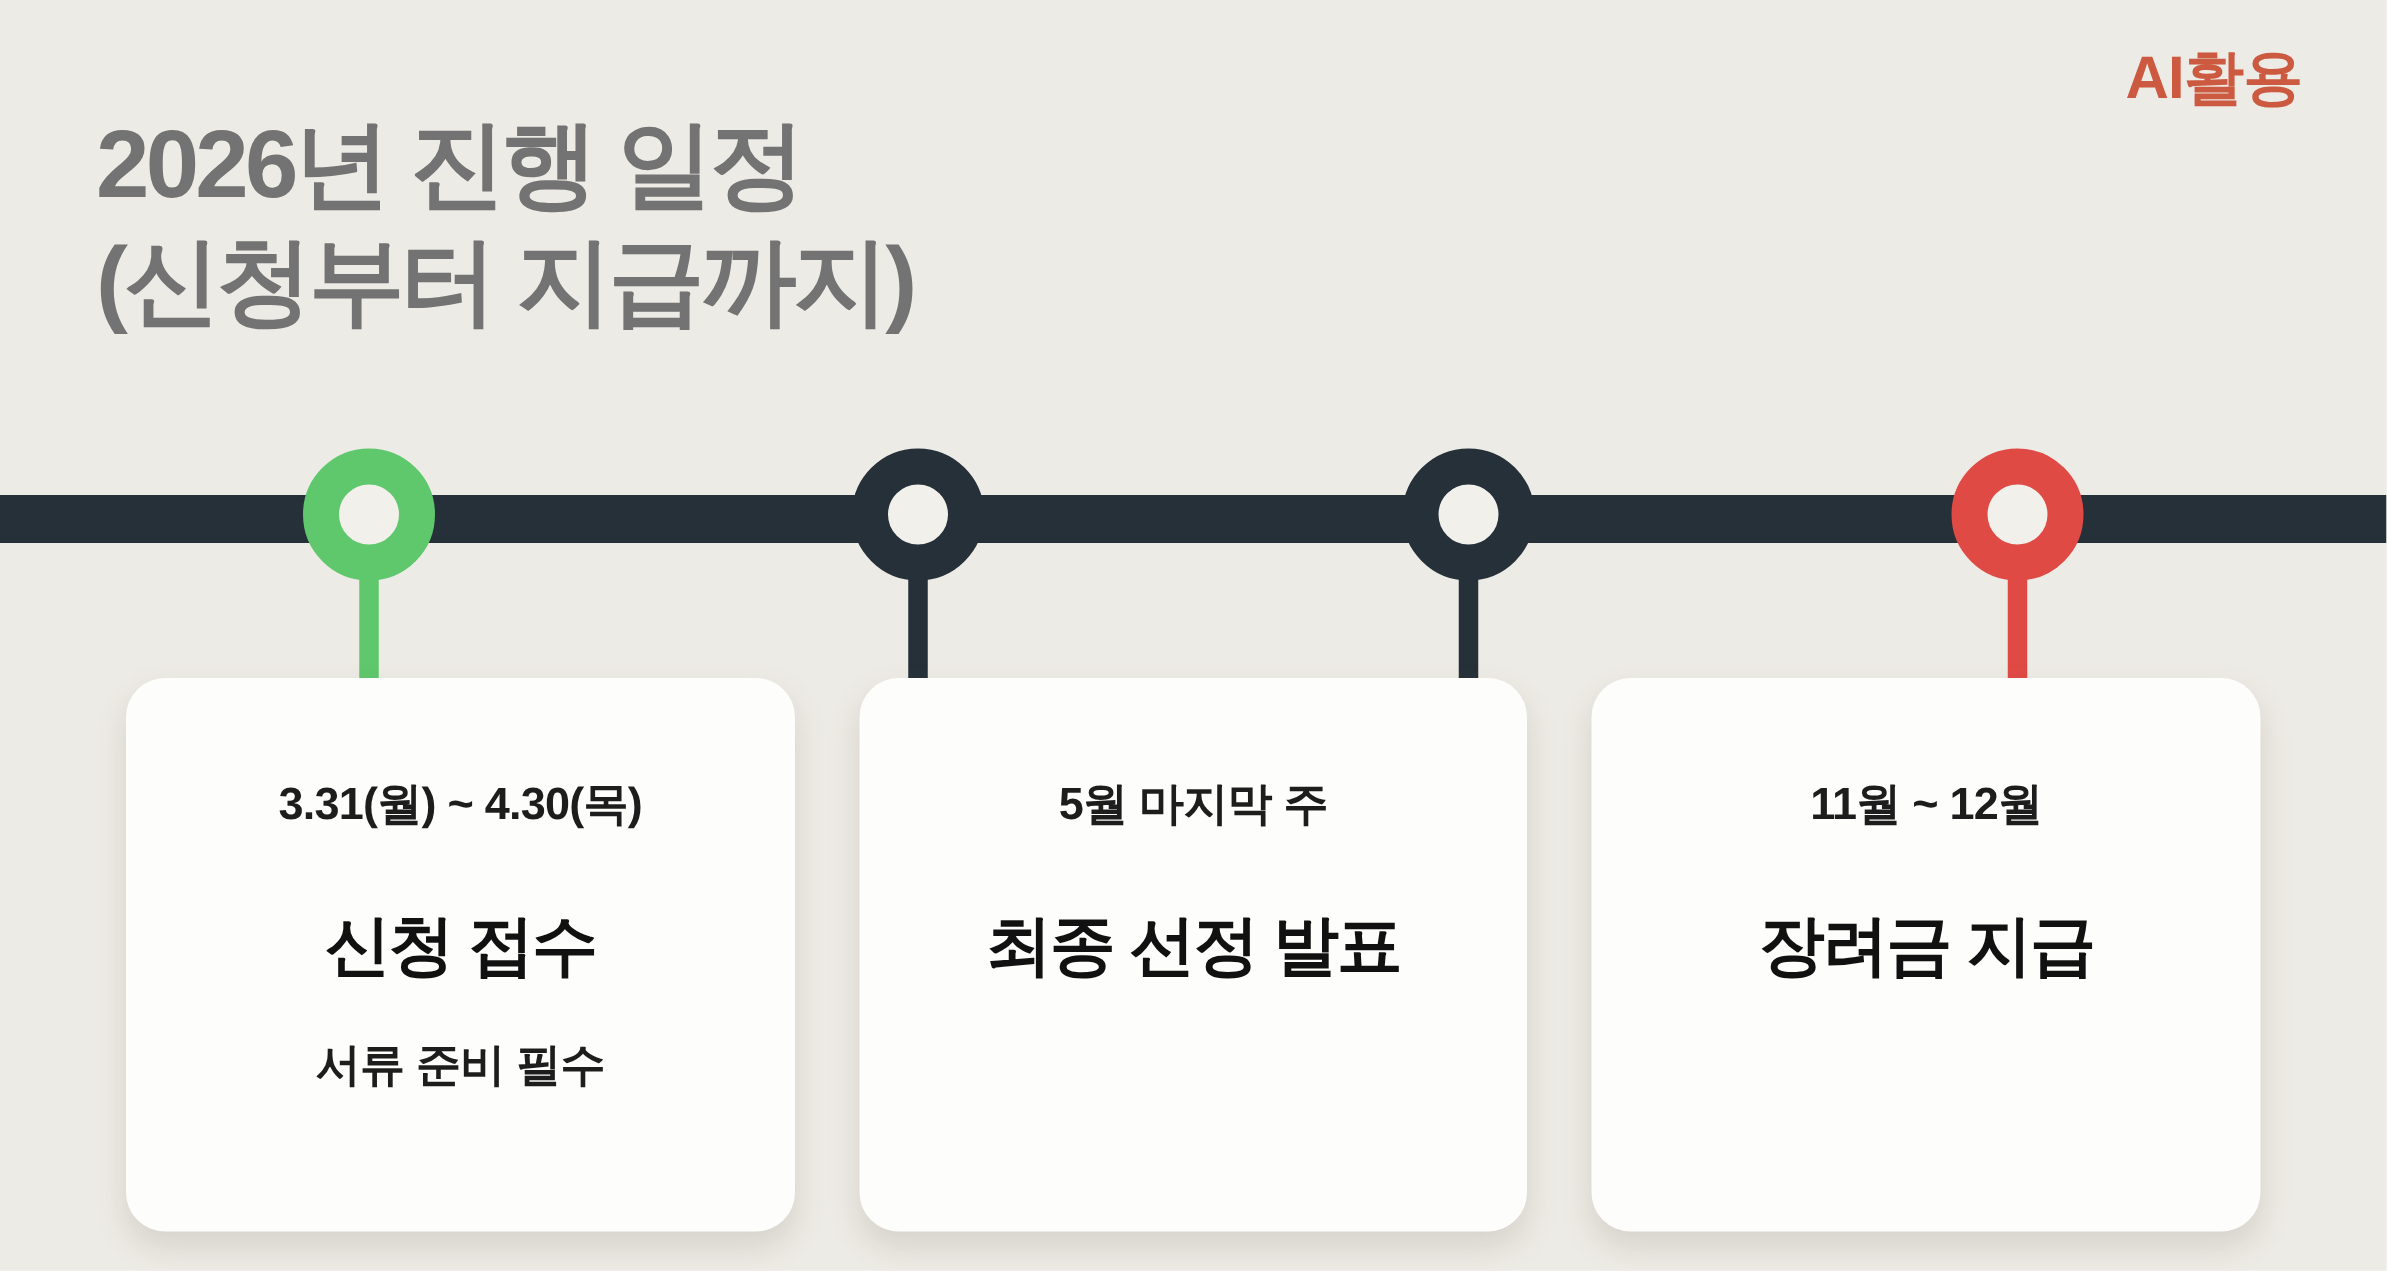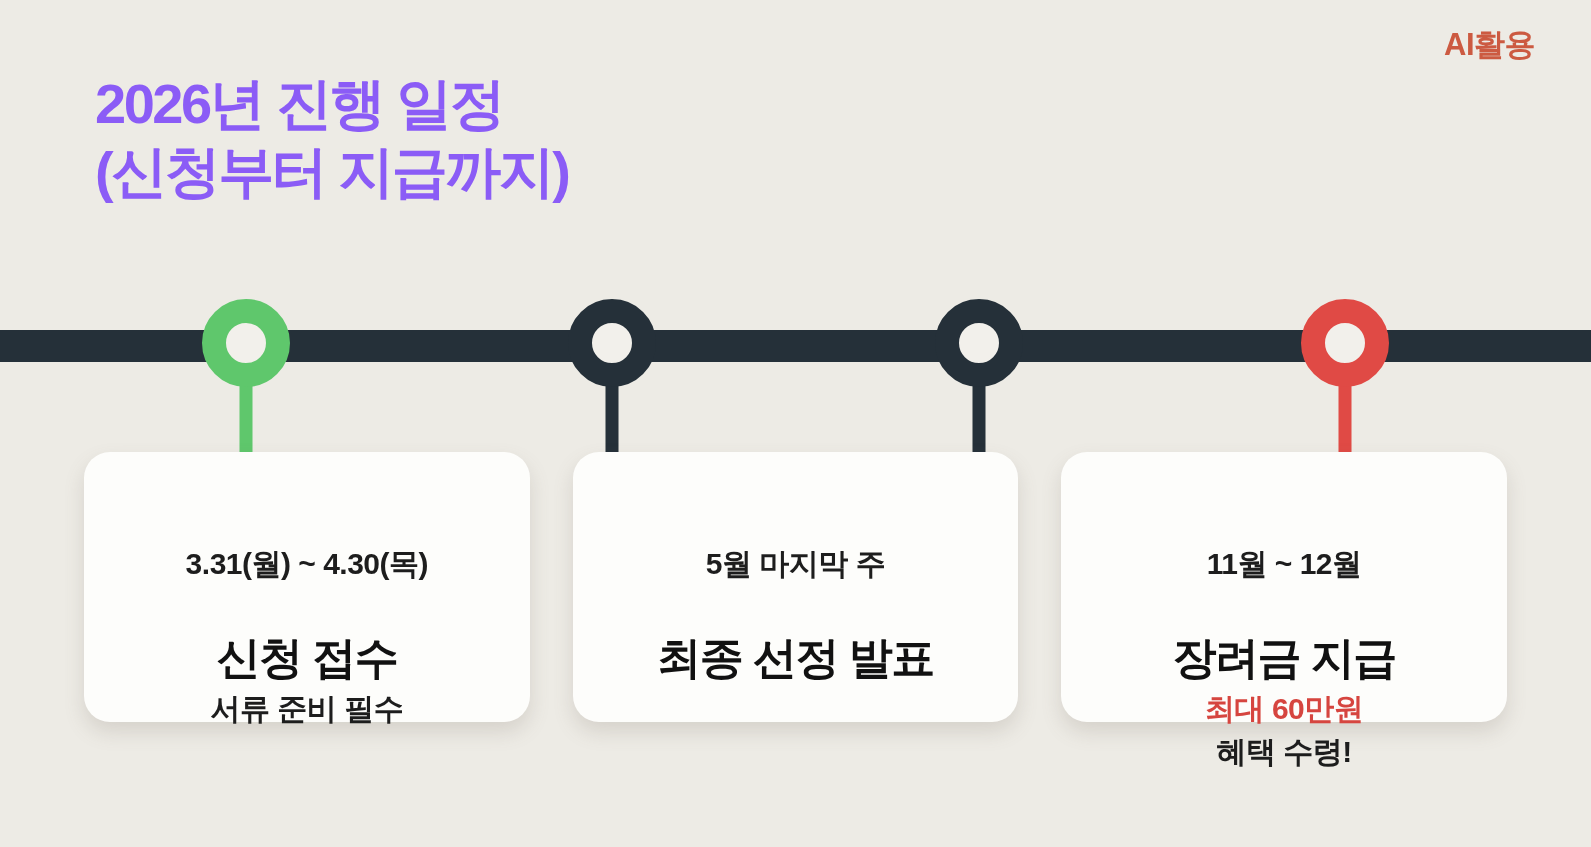--- a/index.html
+++ b/index.html
@@ -6,26 +6,26 @@
   .page{
     position:relative;
     width:1591px;height:847px;
     background:#edebe5;
     overflow:hidden;
     font-family:"Liberation Sans","DejaVu Sans",sans-serif;
     color:#1b1b1b;
   }
   .ai-badge{
     position:absolute;top:24px;right:56px;
-    font-size:31px;font-weight:700;color:#cc5a41;
+    font-size:40px;font-weight:700;color:#cc5a41;
     letter-spacing:-0.5px;
   }
   .title{
-    position:absolute;top:70px;left:95px;
-    font-size:56px;font-weight:900;color:#8b5cf6;
+    position:absolute;top:70px;left:64px;
+    font-size:64px;font-weight:900;color:#737373;
     line-height:1.22;letter-spacing:-2.5px;
   }
   
   .timeline{position:absolute;top:280px;left:0;right:0;height:172px;}
   .tl-bar{position:absolute;top:50px;left:0;right:0;height:32px;background:#253039;}
   .tl-row{position:absolute;top:0;left:0;right:0;bottom:0;display:flex;padding:0 84px;gap:43px;box-sizing:border-box;}
   .tl-col{flex:1;display:flex;justify-content:center;}
   .node{position:relative;width:88px;height:172px;}
   .node .stem{
     position:absolute;left:50%;transform:translateX(-50%);
@@ -41,29 +41,29 @@
   .node.dark .stem{background:#253039;}
   .node.dark .ring{border-color:#253039;}
   .node.red .stem{background:#e04a45;}
   .node.red .ring{border-color:#e04a45;}
   
   .cards{
     position:absolute;top:452px;left:0;right:0;
     display:flex;padding:0 84px;gap:43px;box-sizing:border-box;
   }
   .card{
-    flex:1;height:270px;
+    flex:1;height:369px;
     background:#fdfdfb;border-radius:26px;
     box-shadow:0 10px 20px rgba(110,100,90,0.18);
     display:flex;flex-direction:column;align-items:center;
-    text-align:center;padding-top:92px;box-sizing:border-box;
+    text-align:center;padding-top:64px;box-sizing:border-box;
   }
   .card-date{font-size:30px;font-weight:700;color:#1d1d1d;letter-spacing:-0.5px;}
   .card-title{font-size:44px;font-weight:800;color:#111;margin-top:44px;letter-spacing:-1.5px;white-space:nowrap;}
-  .card-desc{font-size:30px;font-weight:700;color:#1d1d1d;line-height:1.42;letter-spacing:-0.5px;}
+  .card-desc{font-size:30px;font-weight:700;color:#1d1d1d;margin-top:30px;line-height:1.42;letter-spacing:-0.5px;}
   .desc-line{display:block;}
   .desc-line.em{color:#d6453f;}
 </style>
 </head>
 <body>
 
 <div class="page">
 
   <div class="ai-badge">AI활용</div>
 
@@ -116,20 +116,16 @@
       <div class="card-date">5월 마지막 주</div>
       <div class="card-title">최종 선정 발표</div>
       <div class="card-desc">
       </div>
     </div>
 
 
     <div class="card">
       <div class="card-date">11월 ~ 12월</div>
       <div class="card-title">장려금 지급</div>
-      <div class="card-desc">
-        <span class="desc-line em">최대 60만원</span>
-        <span class="desc-line">혜택 수령!</span>
-      </div>
     </div>
 
   </div>
 </div>
 
 </body></html>

